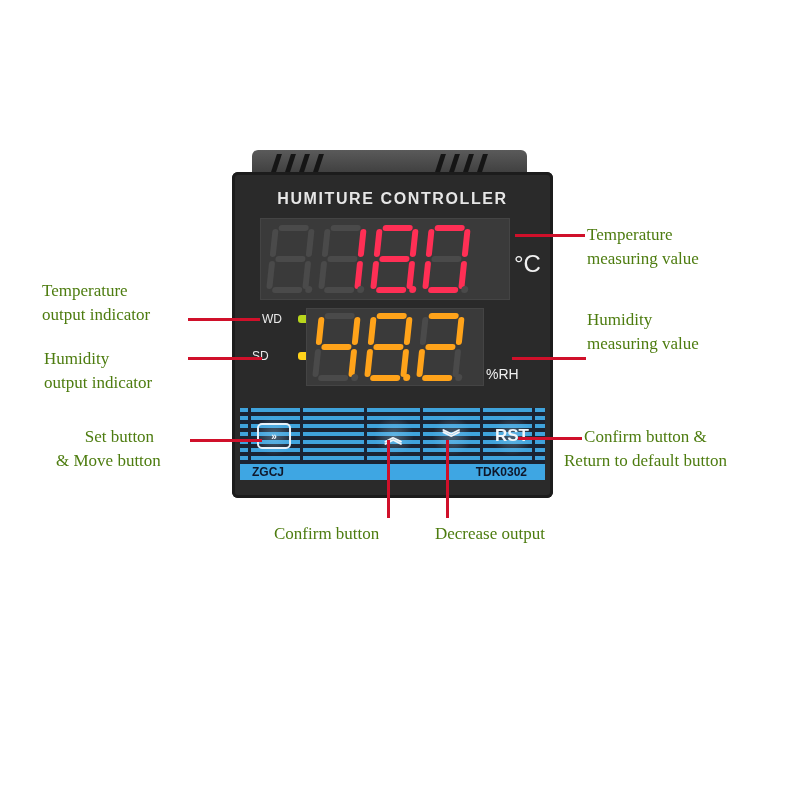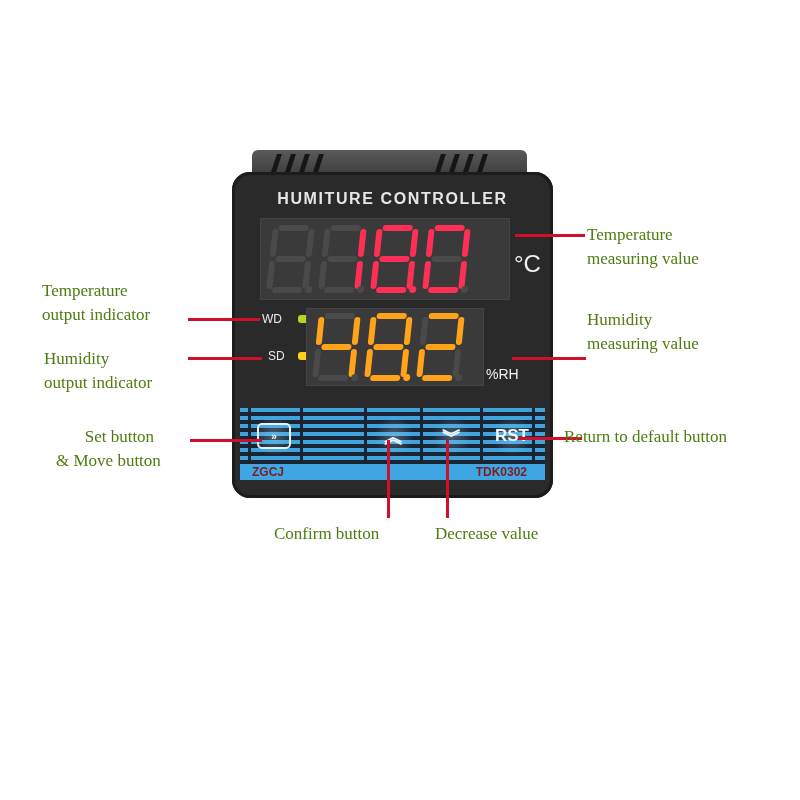--- a/index.html
+++ b/index.html
@@ -4,38 +4,38 @@
 <style>
   html, body { margin:0; padding:0; }
   body { width:800px; height:800px; background:#ffffff; position:relative; overflow:hidden; font-family:"Liberation Serif", serif; }
   .label { position:absolute; color:#4d7c0f; font-size:17px; line-height:24px; white-space:nowrap; }
   .label span { display:block; }
   .leader { position:absolute; background:#d0102a; }
 
   
   .heatsink { position:absolute; left:252px; top:150px; width:275px; height:28px; background:linear-gradient(#5a5a5a,#3a3a3a); border-radius:6px 6px 0 0; }
   .vent { position:absolute; top:4px; width:5px; height:18px; background:#151515; transform:skewX(-18deg); }
-  .device { position:absolute; left:232px; top:172px; width:321px; height:326px; background:#2a2a2a; border-radius:18px; box-shadow:inset 0 0 0 3px #1c1c1c; }
+  .device { position:absolute; left:232px; top:172px; width:321px; height:326px; background:#2a2a2a; border-radius:6px; box-shadow:inset 0 0 0 3px #1c1c1c; }
   .title { position:absolute; left:0; width:100%; top:18px; text-align:center; color:#e6e6e6; font-family:"Liberation Sans", sans-serif; font-weight:bold; font-size:16px; letter-spacing:1.6px; }
   .disp { position:absolute; background:#3a3a3a; border:1px solid #444; }
   .digits { position:absolute; display:flex; gap:6px; }
   .seg-digit { width:46px; height:68px; position:relative; }
   .seg { position:absolute; border-radius:3px; }
   .h { width:30px; height:6px; left:8px; }
   .v { width:6px; height:28px; }
   .dp { position:absolute; width:7px; height:7px; border-radius:50%; bottom:0; right:-2px; }
   .unit { position:absolute; color:#f0f0f0; font-family:"Liberation Sans", sans-serif; }
   .ind-label { position:absolute; color:#eaeaea; font-family:"Liberation Sans", sans-serif; font-size:12px; }
   .led { position:absolute; width:11px; height:8px; border-radius:3px; }
 
   .keypad { position:absolute; left:8px; top:236px; width:305px; height:82px; }
   .stripes { position:absolute; left:0; top:0; width:100%; height:56px; background:repeating-linear-gradient(#3fa3dc 0 4px,#1b2433 4px 8px); }
   .sep { position:absolute; top:0; width:3px; height:56px; background:#1b2433; }
   .brand-bar { position:absolute; left:0; top:56px; width:100%; height:16px; background:#3ea6e3; }
-  .brand-bar span { position:absolute; top:0; color:#7f1d1d; font-family:"Liberation Sans", sans-serif; font-weight:bold; font-size:12px; line-height:16px; }
+  .brand-bar span { position:absolute; top:0; color:#0f172a; font-family:"Liberation Sans", sans-serif; font-weight:bold; font-size:12px; line-height:16px; }
   .btn { position:absolute; top:8px; width:40px; height:40px; border-radius:50%; display:flex; align-items:center; justify-content:center; color:#f2f6fa; font-family:"Liberation Sans", sans-serif; font-weight:bold; }
   .btn-glow { background:radial-gradient(circle, rgba(160,210,240,0.35) 0%, rgba(160,210,240,0.0) 70%); }
 </style>
 </head>
 <body>
 
 <div class="heatsink">
   <div class="vent" style="left:22px"></div>
   <div class="vent" style="left:36px"></div>
   <div class="vent" style="left:50px"></div>
@@ -98,21 +98,21 @@
             <div class="seg v" style="left: 38px; top: 36px; background: rgb(255, 47, 85);"></div>
             <div class="dp" style="background: rgb(74, 74, 74);"></div>
           </div>
         </div>
       </div>
   </div>
   <div class="unit" style="left:282px;top:78px;font-size:24px;">°C</div>
 
   <div class="ind-label" style="left:30px;top:140px;">WD</div>
   <div class="led" style="left:66px;top:143px;background:#b8d61c;"></div>
-  <div class="ind-label" style="left:36px;top:177px;">SD</div>
+  <div class="ind-label" style="left:20px;top:177px;">SD</div>
   <div class="led" style="left:66px;top:180px;background:#ffd21a;"></div>
 
   <div class="disp" style="left:74px;top:136px;width:176px;height:76px;">
     <div class="digits" id="hum-digits" style="left:10px;top:4px;">
         <div style="width: 46px; height: 68px;">
           <div class="seg-digit" style="transform: skewX(-6deg) scale(1); transform-origin: left top;">
             <div class="seg h" style="top: 0px; background: rgb(74, 74, 74);"></div>
             <div class="seg h" style="top: 31px; background: rgb(255, 163, 26);"></div>
             <div class="seg h" style="top: 62px; background: rgb(74, 74, 74);"></div>
             <div class="seg v" style="left: 2px; top: 4px; background: rgb(255, 163, 26);"></div>
@@ -204,20 +204,21 @@
 </div>
 
 <div class="leader" style="left:512px;top:357px;width:74px;height:3px;"></div>
 <div class="label" style="left:587px;top:308px;">
   <span>Humidity</span>
   <span>measuring value</span>
 </div>
 
 <div class="leader" style="left:518px;top:437px;width:64px;height:3px;"></div>
 <div class="label" style="left:564px;top:425px;text-align:center;">
+  <span>Confirm button &amp;</span>
   <span>Return to default button</span>
 </div>
 
 <div class="leader" style="left:387px;top:440px;width:3px;height:78px;"></div>
 <div class="label" style="left:274px;top:522px;">Confirm button</div>
 
 <div class="leader" style="left:446px;top:440px;width:3px;height:78px;"></div>
-<div class="label" style="left:435px;top:522px;">Decrease value</div>
+<div class="label" style="left:435px;top:522px;">Decrease output</div>
 
 </body></html>

